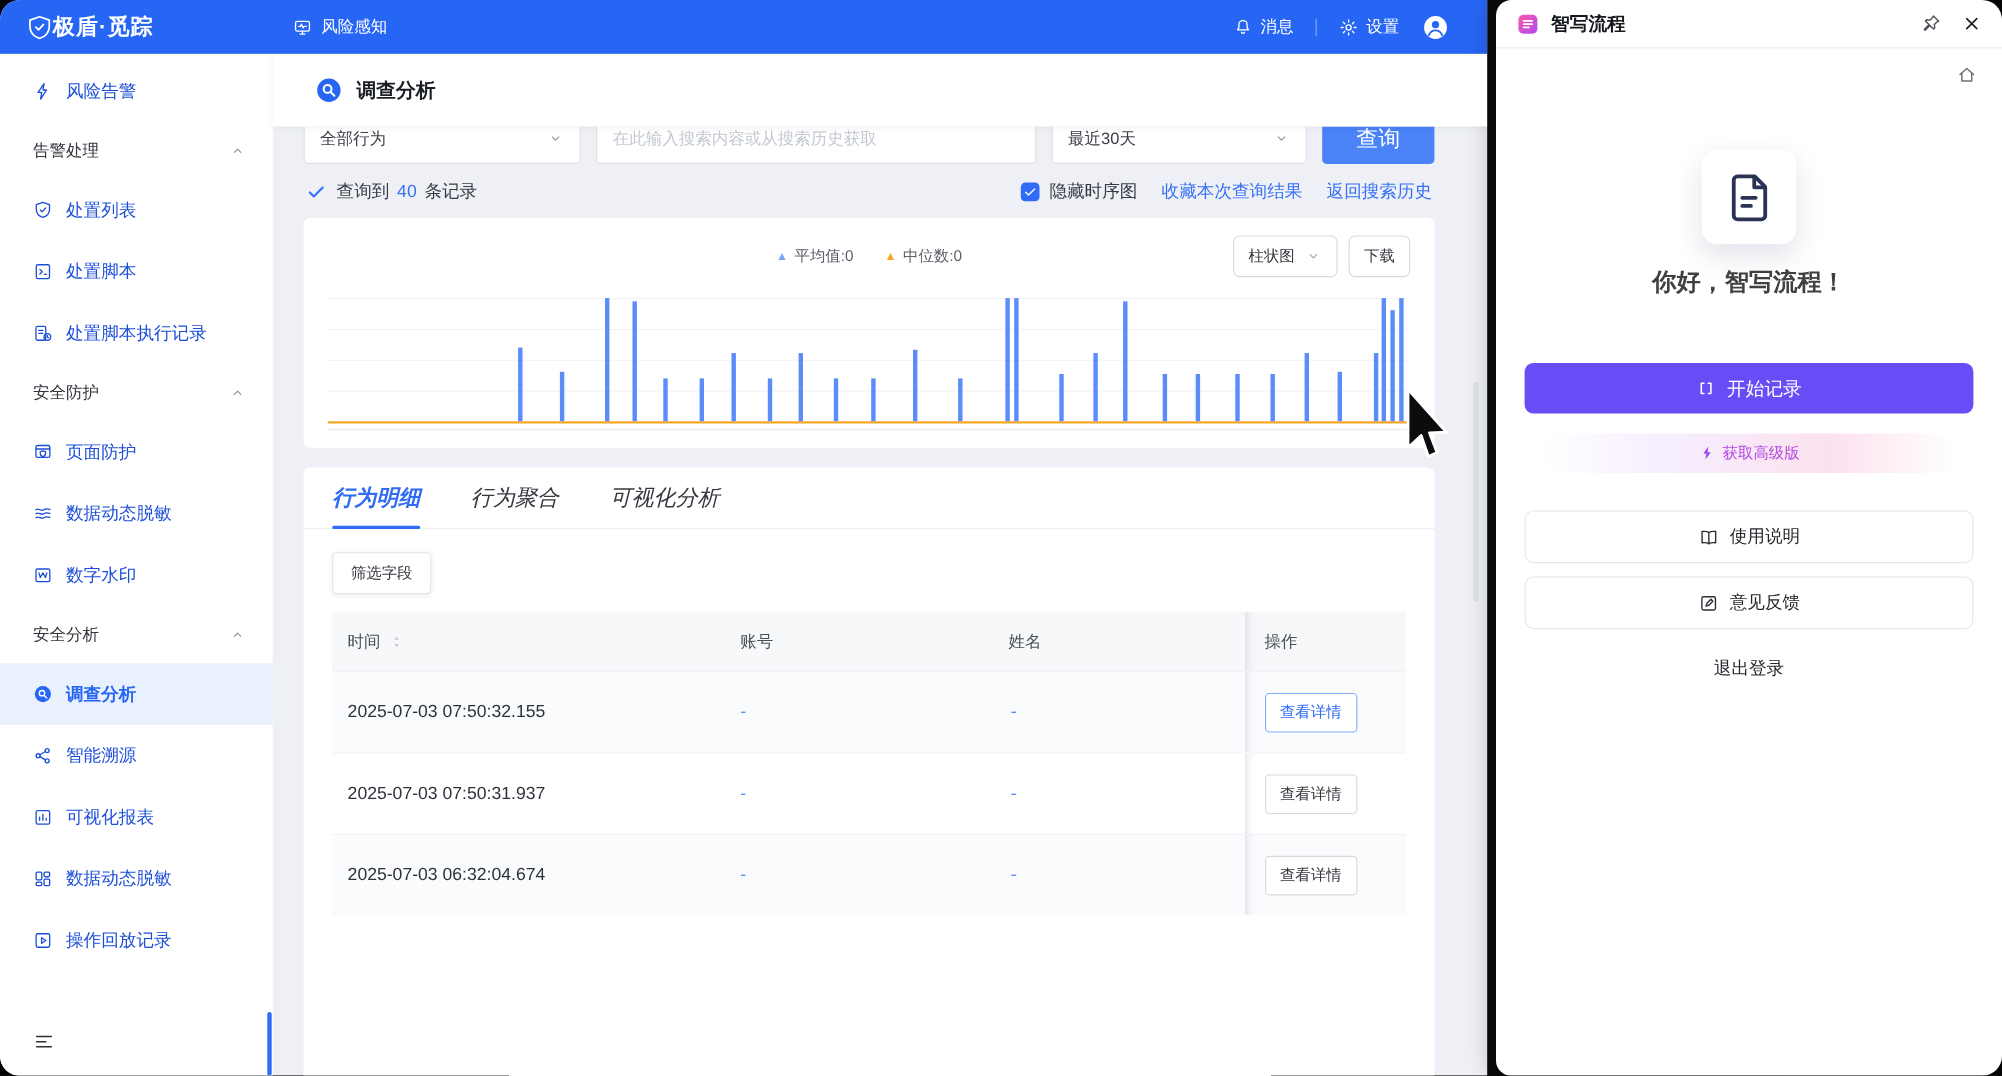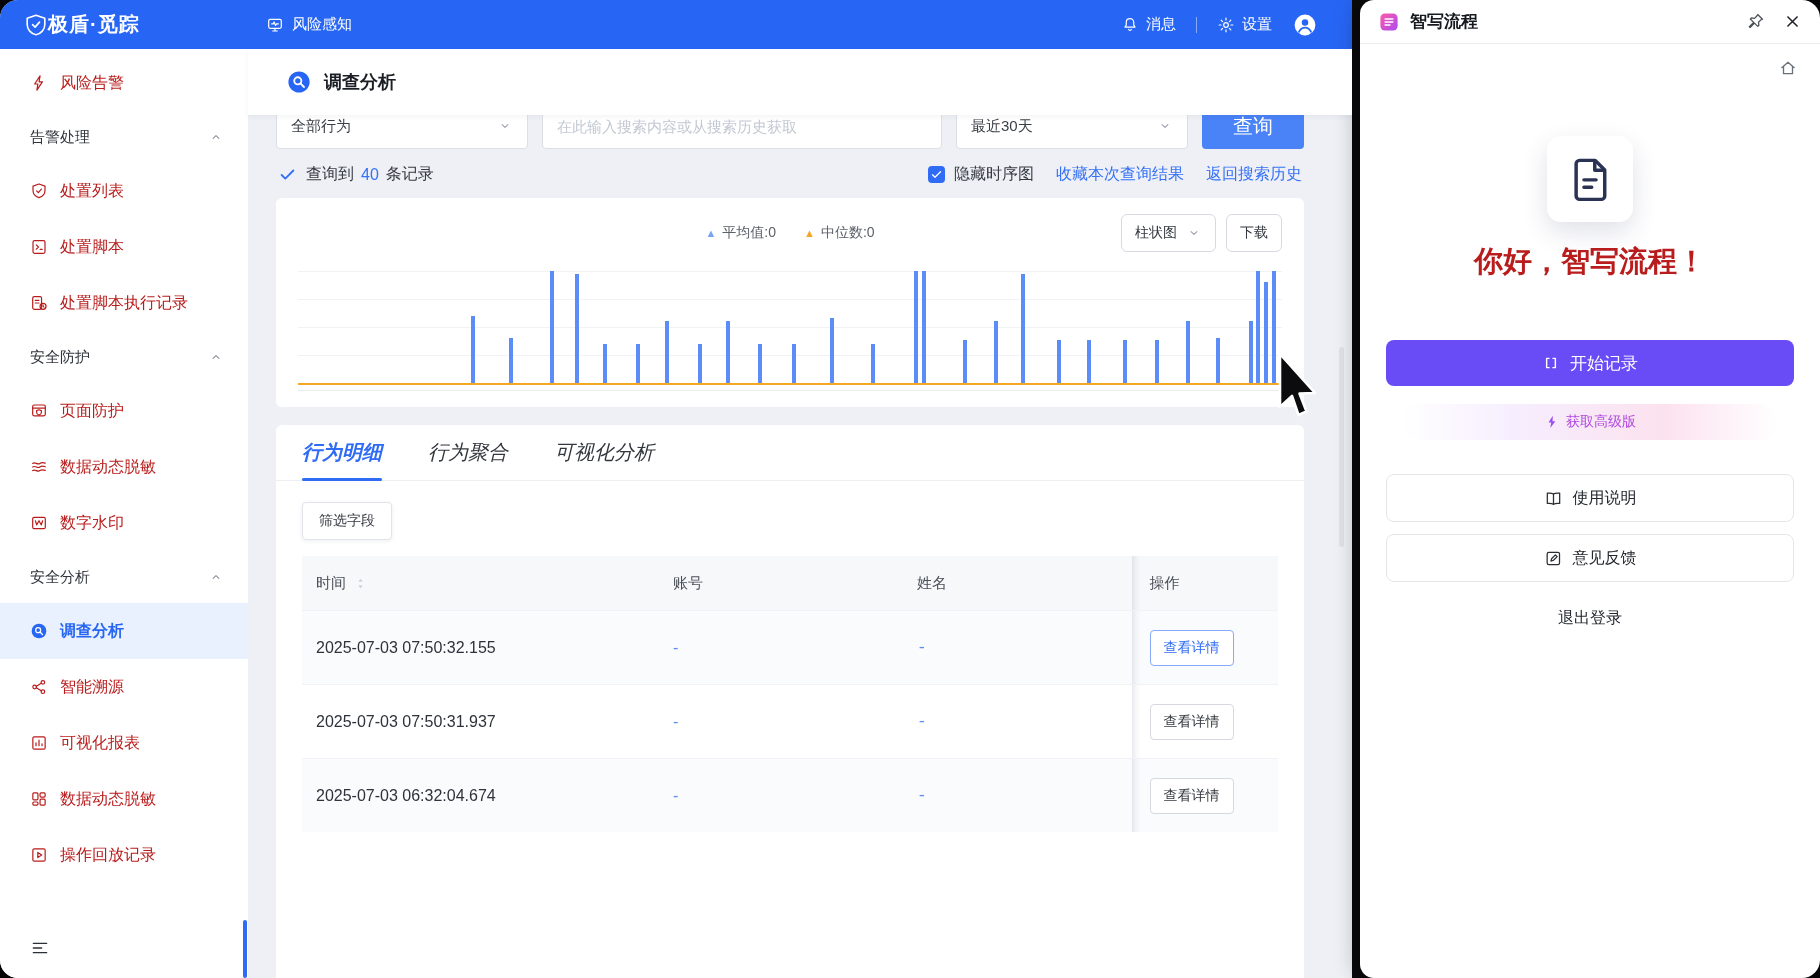--- a/index.html
+++ b/index.html
@@ -16,21 +16,21 @@
   .topnav-item{display:flex;align-items:center;gap:8px;height:100%;padding:0 18px;font-size:15px;cursor:pointer;}
   .topbar-right{margin-left:auto;display:flex;align-items:center;gap:20px;padding-right:34px;font-size:15px;}
   .top-action{display:flex;align-items:center;gap:7px;cursor:pointer;}
   .top-divider{width:1px;height:16px;background:rgba(255,255,255,.45);}
   .avatar-wrap{width:26px;height:26px;cursor:pointer;}
 
   .app-body{flex:1;display:flex;min-height:0;}
 
   
   .sidebar{width:248px;background:#fff;flex-shrink:0;position:relative;display:flex;flex-direction:column;padding-top:6px;}
-  .side-item{height:56px;display:flex;align-items:center;gap:12px;padding-left:30px;font-size:16px;color:#b91c1c;cursor:pointer;flex-shrink:0;}
+  .side-item{height:56px;display:flex;align-items:center;gap:12px;padding-left:30px;font-size:16px;color:#1d4ed8;cursor:pointer;flex-shrink:0;}
   .side-item.active{background:#e9f0fe;color:#2766f4;font-weight:bold;}
   .side-group{height:52px;display:flex;align-items:center;justify-content:space-between;padding:0 24px 0 30px;font-size:15px;color:#30343b;cursor:pointer;flex-shrink:0;}
   .sg-chev{color:#8a8f98;}
   .side-collapse{margin-top:auto;padding:10px 0 16px 30px;color:#2b2f36;}
   .side-scrollbar{position:absolute;right:1px;bottom:0;width:4px;height:58px;background:#2f6bf5;border-radius:2px;}
 
   
   .main{flex:1;display:flex;flex-direction:column;min-width:0;}
   .page-header{height:66px;background:#fff;display:flex;align-items:center;gap:12px;padding-left:38px;
     box-shadow:0 2px 5px rgba(20,30,60,.05);position:relative;z-index:3;flex-shrink:0;}
@@ -105,21 +105,21 @@
   .panel-title{font-size:17px;font-weight:bold;color:#15181d;}
   .panel-head-icons{margin-left:auto;display:flex;gap:18px;align-items:center;}
   .ph-ic{width:19px;height:19px;color:#4b5058;cursor:pointer;}
   .ph-ic.close{color:#1c1f24;}
   .home-row{display:flex;justify-content:flex-end;padding:14px 22px 0;}
   .home-ic{width:20px;height:20px;color:#6a7078;cursor:pointer;}
   .panel-body{display:flex;flex-direction:column;align-items:center;padding:0 26px;}
   .doc-box{width:86px;height:86px;border-radius:14px;background:#fff;box-shadow:0 10px 26px rgba(35,45,90,.14);
     display:flex;align-items:center;justify-content:center;margin-top:58px;}
   .doc-box .ih{width:52px;height:52px;color:#2b3354;}
-  .greeting{margin-top:20px;font-size:29px;font-weight:bold;color:#b91c1c;}
+  .greeting{margin-top:20px;font-size:22px;font-weight:bold;color:#404040;}
   .start-btn{margin-top:58px;width:100%;height:46px;background:#6a4cf7;border:none;border-radius:8px;color:#fff;
     font-size:17px;display:flex;align-items:center;justify-content:center;gap:10px;cursor:pointer;}
   .start-btn .ih{width:18px;height:18px;color:#fff;}
   .premium{margin-top:18px;width:92%;padding:9px 0;border-radius:999px;text-align:center;font-size:14px;color:#b14ae0;
     display:flex;align-items:center;justify-content:center;gap:6px;cursor:pointer;
     background:linear-gradient(90deg,rgba(236,72,153,0) 0%,rgba(167,85,247,.10) 30%,rgba(236,72,153,.16) 70%,rgba(236,72,153,0) 100%);}
   .panel-btn{width:100%;height:48px;background:#fff;border:1px solid #e4e6ea;border-radius:8px;font-size:16px;color:#24272d;
     display:flex;align-items:center;justify-content:center;gap:10px;cursor:pointer;}
   .panel-btn .ih{width:19px;height:19px;color:#2b2f36;}
   .btn-usage{margin-top:34px;}

